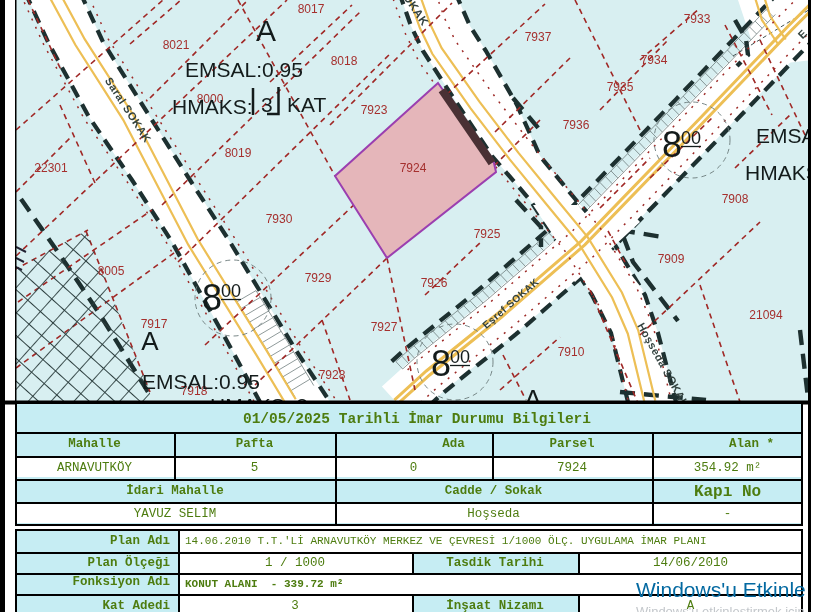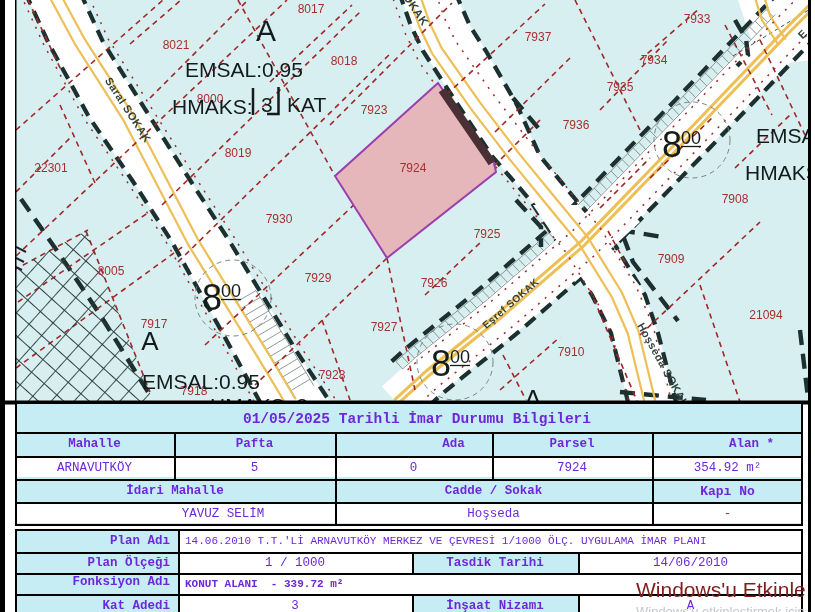--- a/index.html
+++ b/index.html
@@ -1,19 +1,19 @@
 <!DOCTYPE html>
 <html><head><meta charset="utf-8">
 <style>
 html,body{margin:0;padding:0;background:#fff;width:815px;height:612px;overflow:hidden}
 #page{position:absolute;top:0;left:0;width:815px;height:612px;font-family:"Liberation Mono",monospace}
 .abs{position:absolute;box-sizing:border-box}
 .c{background:#c6edf3}
 .w{background:#fff}
-.cell{display:flex;align-items:center;justify-content:center;font-weight:bold;color:#6d28d9;white-space:pre}
+.cell{display:flex;align-items:center;justify-content:center;font-weight:bold;color:#4d7c0f;white-space:pre}
 .val{font-weight:normal}
 </style></head>
 <body>
 <div id="page">
 
 <svg class="abs" style="left:0;top:0" width="815" height="406" viewBox="0 0 815 406">
 <defs>
         <clipPath id="mapclip">
           <rect x="16" y="0" width="792" height="401"></rect>
         </clipPath>
@@ -337,23 +337,23 @@
 <div class="abs cell " style="left:652px;top:432px;width:151px;height:24px;font-size:12.5px;padding-left:48px;">Alan *</div>
 
 <div class="abs cell val" style="left:15px;top:456px;width:159px;height:23px;font-size:12.5px;">ARNAVUTKÖY</div>
 <div class="abs cell val" style="left:174px;top:456px;width:161px;height:23px;font-size:12.5px;">5</div>
 <div class="abs cell val" style="left:335px;top:456px;width:157px;height:23px;font-size:12.5px;">0</div>
 <div class="abs cell val" style="left:492px;top:456px;width:160px;height:23px;font-size:12.5px;">7924</div>
 <div class="abs cell val" style="left:652px;top:456px;width:151px;height:23px;font-size:12.5px;">354.92 m²</div>
 
 <div class="abs cell " style="left:15px;top:479px;width:320px;height:23px;font-size:12.5px;">İdari Mahalle</div>
 <div class="abs cell " style="left:335px;top:479px;width:317px;height:23px;font-size:12.5px;">Cadde / Sokak</div>
-<div class="abs cell " style="left:652px;top:479px;width:151px;height:25px;font-size:13px;">Kapı No</div>
-
-<div class="abs cell val" style="left:15px;top:502px;width:320px;height:24px;font-size:12.5px;margin-left:48px;">YAVUZ SELİM</div>
+<div class="abs cell " style="left:652px;top:479px;width:151px;height:25px;font-size:16px;">Kapı No</div>
+
+<div class="abs cell val" style="left:15px;top:502px;width:320px;height:24px;font-size:12.5px;">YAVUZ SELİM</div>
 <div class="abs cell val" style="left:335px;top:502px;width:317px;height:24px;font-size:12.5px;">Hoşseda</div>
 <div class="abs cell val" style="left:652px;top:502px;width:151px;height:24px;font-size:12.5px;">-</div>
 <div class="abs" style="left:15px;top:529px;width:788px;height:83px;background:#fff;border:2.5px solid #000;border-bottom:none"></div>
 <div class="abs" style="left:15px;top:552px;width:788px;height:1.8px;background:#000"></div>
 <div class="abs" style="left:15px;top:573px;width:788px;height:1.8px;background:#000"></div>
 <div class="abs" style="left:15px;top:594px;width:788px;height:1.8px;background:#000"></div>
 <div class="abs c" style="left:17px;top:531px;width:161px;height:21px"></div>
 <div class="abs c" style="left:17px;top:554px;width:161px;height:19px"></div>
 <div class="abs c" style="left:17px;top:575px;width:161px;height:19px"></div>
 <div class="abs c" style="left:17px;top:596px;width:161px;height:16px"></div>
@@ -372,15 +372,15 @@
 
 <div class="abs cell val" style="left:185px;top:529px;width:620px;height:23px;font-size:11px;justify-content:flex-start;">14.06.2010 T.T.'Lİ ARNAVUTKÖY MERKEZ VE ÇEVRESİ 1/1000 ÖLÇ. UYGULAMA İMAR PLANI</div>
 <div class="abs cell val" style="left:178px;top:552px;width:234px;height:21px;font-size:12.5px;">1 / 1000</div>
 <div class="abs cell " style="left:412px;top:552px;width:166px;height:21px;font-size:12.5px;">Tasdik Tarihi</div>
 <div class="abs cell val" style="left:578px;top:552px;width:225px;height:21px;font-size:12.5px;">14/06/2010</div>
 <div class="abs cell val" style="left:185px;top:573px;width:620px;height:21px;font-size:11px;justify-content:flex-start;font-weight:bold;">KONUT ALANI  - 339.72 m²</div>
 <div class="abs cell val" style="left:178px;top:594px;width:234px;height:24px;font-size:12.5px;">3</div>
 <div class="abs cell " style="left:412px;top:594px;width:166px;height:24px;font-size:12.5px;">İnşaat Nizamı</div>
 <div class="abs cell val" style="left:578px;top:594px;width:225px;height:24px;font-size:12.5px;">A</div>
 
-<div class="abs" style="left:636px;top:578px;width:179px;height:25px;overflow:hidden;white-space:nowrap;font-family:'Liberation Sans',sans-serif;font-size:21px;color:#7f1d1d">Windows'u Etkinle</div>
+<div class="abs" style="left:636px;top:578px;width:179px;height:25px;overflow:hidden;white-space:nowrap;font-family:'Liberation Sans',sans-serif;font-size:21px;color:#0369a1">Windows'u Etkinle</div>
 <div class="abs" style="left:636px;top:604px;width:175px;height:8px;overflow:hidden;white-space:nowrap;font-family:'Liberation Sans',sans-serif;font-size:13px;color:#c3c7cb">Windows'u etkinleştirmek için</div>
 </div>
 
 </body></html>

